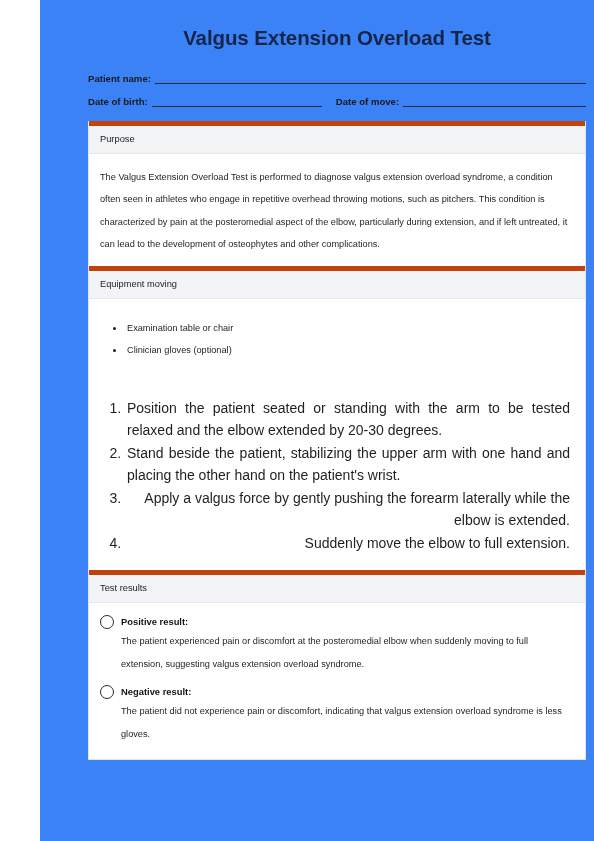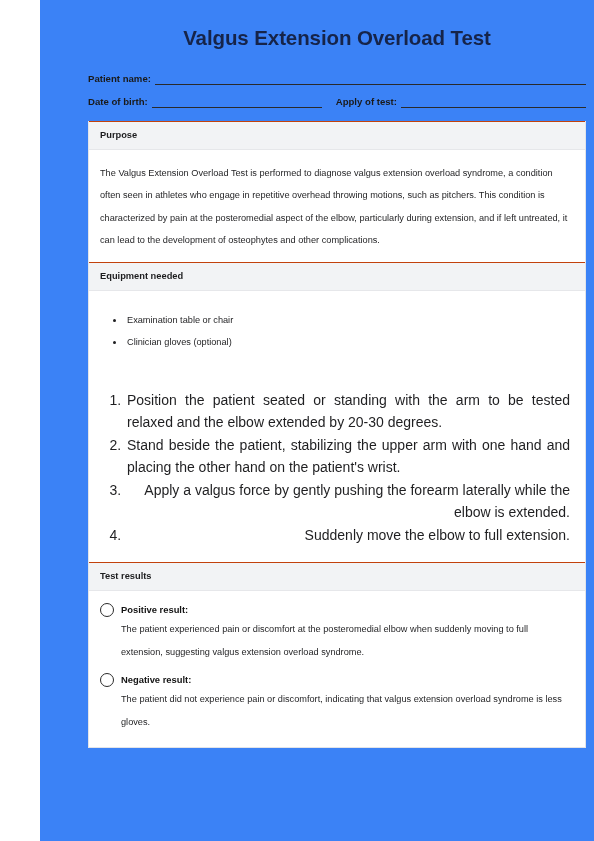--- a/index.html
+++ b/index.html
@@ -35,21 +35,21 @@
     color: #162449;
     line-height: 1.2;
   }
 
   
   .fields {
     margin-top: 21px;
   }
   .field-row {
     display: flex;
-    align-items: flex-end;
+    align-items: center;
     font-size: 9.6px;
     font-weight: bold;
     color: #1a1a1a;
     margin-bottom: 10px;
     white-space: nowrap;
   }
   .field-label {
     font-weight: bold;
     font-size: 9.6px;
     line-height: 13px;
@@ -69,25 +69,25 @@
 
   
   .card {
     margin-top: 13px;
     border: 1px solid #e3e4e8;
     border-top: none;
     background: #ffffff;
   }
   .section-head {
     background: #f2f3f5;
-    border-top: 1px solid #c2410c;
+    border-top: 5px solid #c2410c;
     border-bottom: 1px solid #e6e7ea;
     padding: 7px 10px 7px 11px;
     font-size: 9.3px;
-    font-weight: bold;
+    font-weight: normal;
     color: #1d1d1f;
     line-height: 13px;
   }
   .section-body {
     padding: 12px 13px 10px 11px;
     font-size: 9.2px;
     color: #1f1f21;
     line-height: 22.5px;
   }
   .section-body p {
@@ -171,34 +171,34 @@
 
     <div class="field-row">
       <span class="field-label">Patient name:</span>
       <span class="field-rule"></span>
     </div>
 
     <div class="field-row">
       <span class="field-label">Date of birth:</span>
       <span class="field-rule fixed"></span>
       <span class="field-gap"></span>
-      <span class="field-label">Apply of test:</span>
+      <span class="field-label">Date of move:</span>
       <span class="field-rule"></span>
     </div>
 
   </div>
 
   <div class="card">
 
     <div class="section-head">Purpose</div>
     <div class="section-body">
       <p>The Valgus Extension Overload Test is performed to diagnose valgus extension overload syndrome, a condition often seen in athletes who engage in repetitive overhead throwing motions, such as pitchers. This condition is characterized by pain at the posteromedial aspect of the elbow, particularly during extension, and if left untreated, it can lead to the development of osteophytes and other complications.</p>
     </div>
 
-    <div class="section-head">Equipment needed</div>
+    <div class="section-head">Equipment moving</div>
     <div class="section-body">
       <ul class="eq-list">
         <li>Examination table or chair</li>
         <li>Clinician gloves (optional)</li>
       </ul>
     </div>
 
     <div class="section-body">
       <ol class="proc-list">
         <li>Position the patient seated or standing with the arm to be tested relaxed and the elbow extended by 20-30 degrees.</li>

